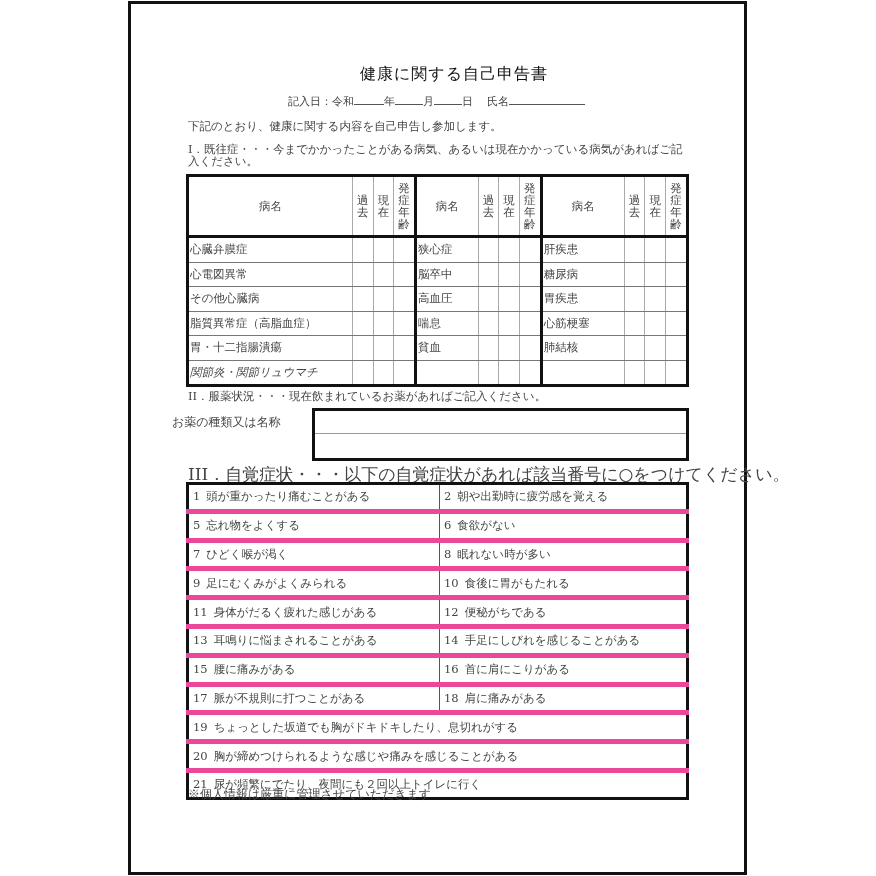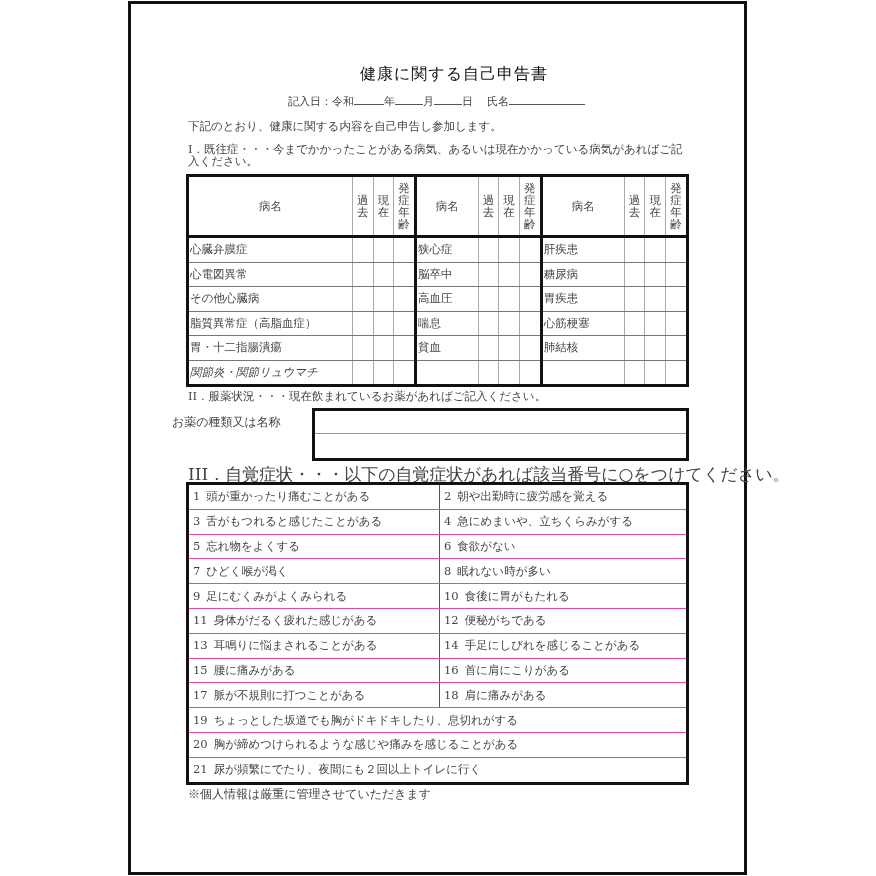--- a/index.html
+++ b/index.html
@@ -22,21 +22,21 @@
   .dis-table tr:last-child td { border-bottom:none;font-style:italic; }
   .dis-table .chk { width:19px; border-left:1.5px solid #aaa; }
   .dis-table .vert { line-height:12px; font-size:11.5px; }
   .dis-table .grp { border-left:3px solid #111; }
   .sec2 { top:389px; left:188px; font-size:11.5px; color:#444; }
   .med-label { top:414px; left:172px; font-size:12px; color:#444; }
   .med-box { position:absolute; left:312px; top:408px; width:371px; height:47px; border:3px solid #111; }
   .med-box .line { height:22px; border-bottom:1.5px solid #999; }
   .sec3 { top:463px; left:188px; font-size:17px; color:#444; }
   .sym-table { position:absolute; left:186px; top:482px; width:503px; border:3px solid #111; }
-  .sym-table td { height:23.8px; padding:0 0 0 4px; font-size:11.5px; color:#444; border-bottom:1px solid #ec4899; }
+  .sym-table td { height:23.8px; padding:0 0 0 4px; font-size:11.5px; color:#444; border-bottom:5px solid #ec4899; }
   .sym-table tr:last-child td { border-bottom:none; }
   .sym-table td.left { width:246px; border-right:1px solid #555; }
   .sym-table .num { display:inline-block; margin-right:6px; }
   .footnote { top:786px; left:188px; font-size:12px; color:#444; }
 </style>
 </head>
 <body>
 
 <div class="page"></div>
 
@@ -164,24 +164,20 @@
 
 <div class="abs sec3">III．自覚症状・・・以下の自覚症状があれば該当番号に○をつけてください。</div>
 
 <table class="sym-table">
   <tbody id="sym-body">
       <tr>
         <td class="left"><span class="num">1</span><span>頭が重かったり痛むことがある</span></td>
         <td><span class="num">2</span><span>朝や出勤時に疲労感を覚える</span></td>
       </tr>
       <tr>
-        <td class="left"><span class="num">3</span><span>舌がもつれると感じたことがある</span></td>
-        <td><span class="num">4</span><span>急にめまいや、立ちくらみがする</span></td>
-      </tr>
-      <tr>
         <td class="left"><span class="num">5</span><span>忘れ物をよくする</span></td>
         <td><span class="num">6</span><span>食欲がない</span></td>
       </tr>
       <tr>
         <td class="left"><span class="num">7</span><span>ひどく喉が渇く</span></td>
         <td><span class="num">8</span><span>眠れない時が多い</span></td>
       </tr>
       <tr>
         <td class="left"><span class="num">9</span><span>足にむくみがよくみられる</span></td>
         <td><span class="num">10</span><span>食後に胃がもたれる</span></td>

